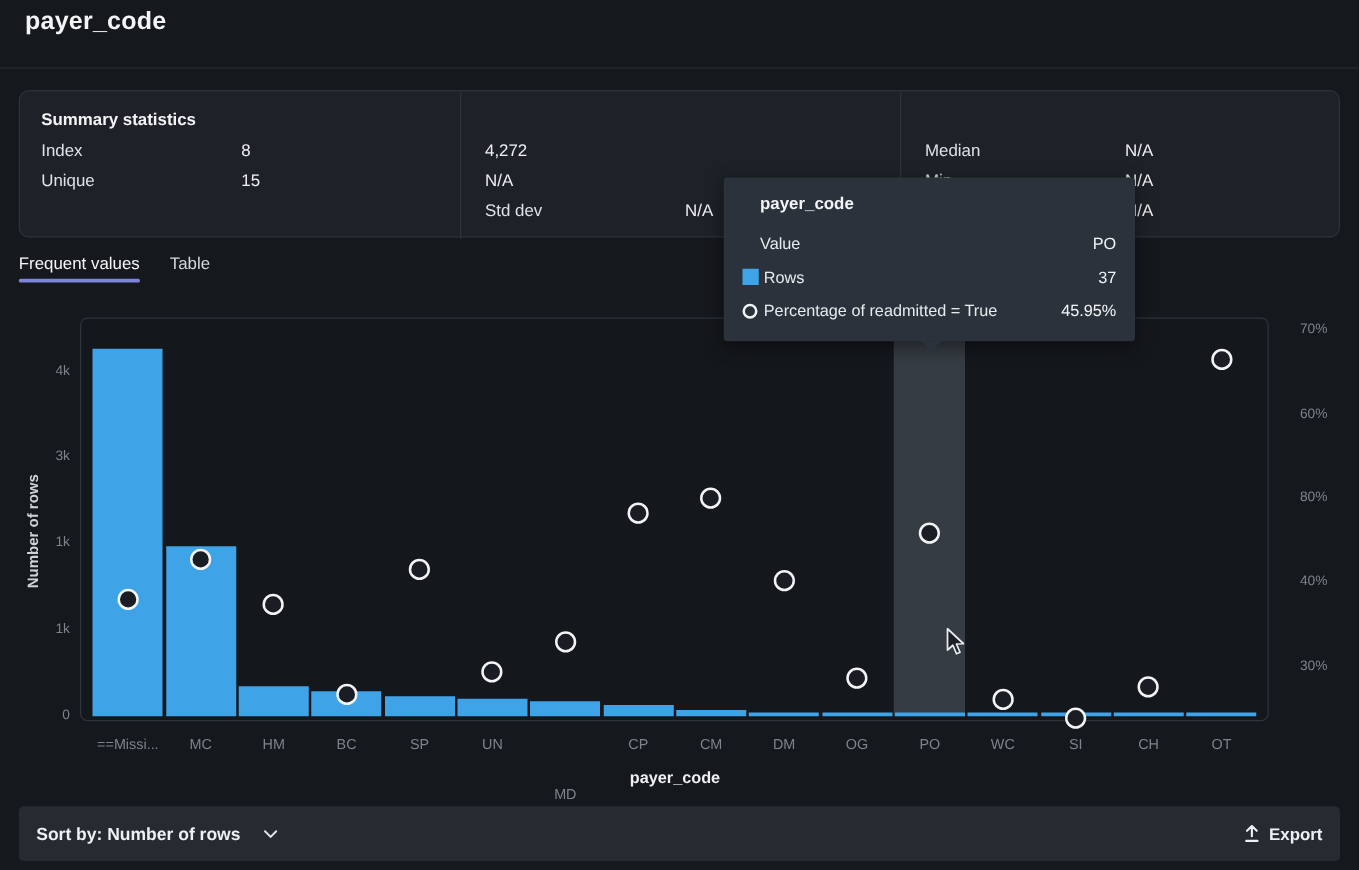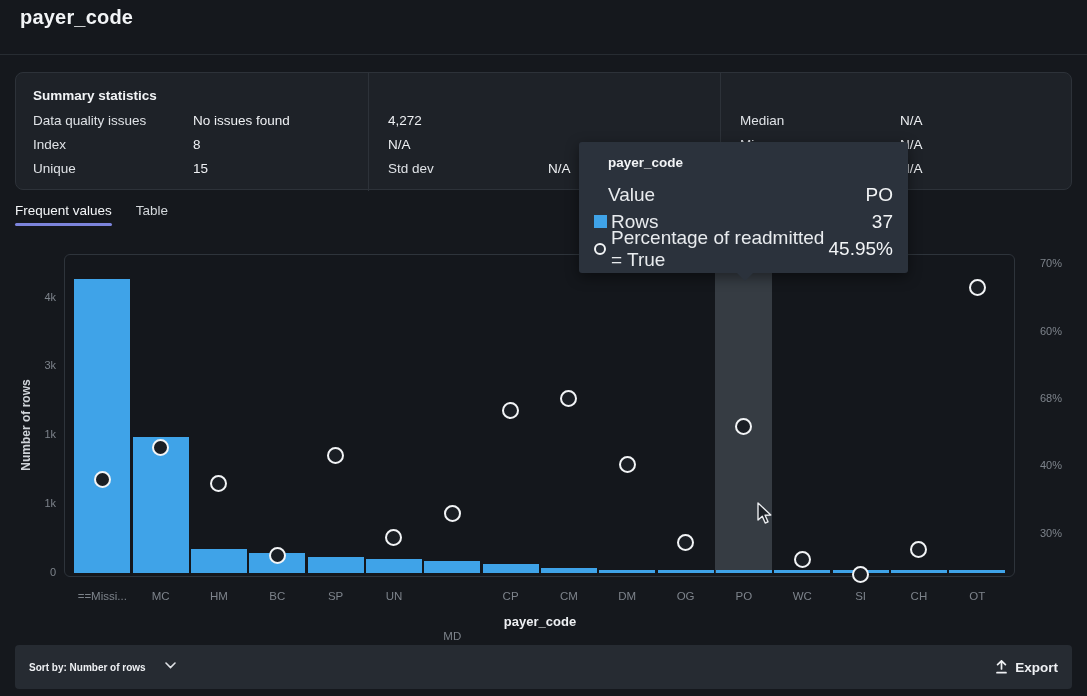--- a/index.html
+++ b/index.html
@@ -66,55 +66,51 @@
   .chart-tooltip {
     position:absolute; left:579px; top:142px; width:329px; height:131px;
     border-radius:3px; box-shadow:0 4px 14px rgba(0,0,0,.45);
     padding:13px 15px 10px 15px; z-index:30;
   }
   .tt-arrow {
     position:absolute; left:158px; top:131px; width:0; height:0;
     border-left:8px solid transparent; border-right:8px solid transparent;
   }
   .tt-title { font-size:13.5px; font-weight:bold; color:#f2f4f6; padding-left:14px; height:26px; }
-  .tt-row { display:flex; align-items:center; height:27px; font-size:19px; color:#e8ebee; }
+  .tt-row { display:flex; align-items:center; height:27px; font-size:13px; color:#e8ebee; }
   .tt-ico-slot { width:17px; display:flex; align-items:center; }
   .tt-swatch { width:13px; height:13px; }
   .tt-circle { width:12px; height:12px; border-radius:50%; border:2px solid #f2f4f6; background:transparent; }
   .tt-label { flex:1; }
   .tt-value { text-align:right; color:#f2f4f6; }
 
   
   .footer-bar {
     position:absolute; left:15px; top:645px; width:1057px; height:44px;
     background:#262b32; border-radius:4px; display:flex; align-items:center;
     justify-content:space-between; padding:0 14px;
   }
-  .sort-btn { display:flex; gap:19px; font-size:10px; font-weight:bold;
+  .sort-btn { display:flex; align-items:center; gap:19px; font-size:14px; font-weight:bold;
     color:#eef0f3; cursor:pointer; }
   .export-btn { display:flex; align-items:center; gap:7px; font-size:13.5px; font-weight:bold;
     color:#eef0f3; cursor:pointer; }
 
   .cursor { position:absolute; left:756px; top:502px; z-index:40; }
 </style>
 </head>
 <body>
 
 <div class="page" style="background: rgb(21, 24, 29);">
 
   <div class="hdr-title">payer_code</div>
   <div class="hdr-divider"></div>
 
   <section class="summary-panel" style="background: rgb(30, 34, 40);">
     <div class="sum-col">
       <div class="sum-title">Summary statistics</div>
-      <div class="stat-row">
-        <span class="stat-label">Data quality issues</span>
-        <span class="stat-value">No issues found</span>
-      </div>
       <div class="stat-row">
         <span class="stat-label">Index</span>
         <span class="stat-value">8</span>
       </div>
       <div class="stat-row">
         <span class="stat-label">Unique</span>
         <span class="stat-value">15</span>
       </div>
     </div>
     <div class="sum-col no-title">
@@ -158,21 +154,21 @@
   <div class="plot-box"></div>
   <div id="chart-layer">
       <div class="hl-band" style="left: 715.43px; top: 255px; width: 57px; height: 317.5px; background: rgb(54, 60, 67);"></div>
       <div class="ytick left" style="left: 22px; top: 565.5px;">0</div>
       <div class="ytick left" style="left: 22px; top: 496.777px;">1k</div>
       <div class="ytick left" style="left: 22px; top: 428.054px;">1k</div>
       <div class="ytick left" style="left: 22px; top: 359.331px;">3k</div>
       <div class="ytick left" style="left: 22px; top: 290.608px;">4k</div>
       <div class="ytick right" style="left: 1022px; top: 526.5px;">30%</div>
       <div class="ytick right" style="left: 1022px; top: 459.18px;">40%</div>
-      <div class="ytick right" style="left: 1022px; top: 391.86px;">68%</div>
+      <div class="ytick right" style="left: 1022px; top: 391.86px;">80%</div>
       <div class="ytick right" style="left: 1022px; top: 324.54px;">60%</div>
       <div class="ytick right" style="left: 1022px; top: 257.22px;">70%</div>
       <div class="bar" style="left: 74.3px; top: 279.416px; width: 56px; height: 293.584px; background: rgb(63, 163, 232);"></div>
       <div class="xtick" style="left: 67.3px; top: 590px;">==Missi...</div>
       <div class="bar" style="left: 132.63px; top: 436.929px; width: 56px; height: 136.071px; background: rgb(63, 163, 232);"></div>
       <div class="xtick" style="left: 125.63px; top: 590px;">MC</div>
       <div class="bar" style="left: 190.96px; top: 548.603px; width: 56px; height: 24.3966px; background: rgb(63, 163, 232);"></div>
       <div class="xtick" style="left: 183.96px; top: 590px;">HM</div>
       <div class="bar" style="left: 249.29px; top: 553.07px; width: 56px; height: 19.9297px; background: rgb(63, 163, 232);"></div>
       <div class="xtick" style="left: 242.29px; top: 590px;">BC</div>

